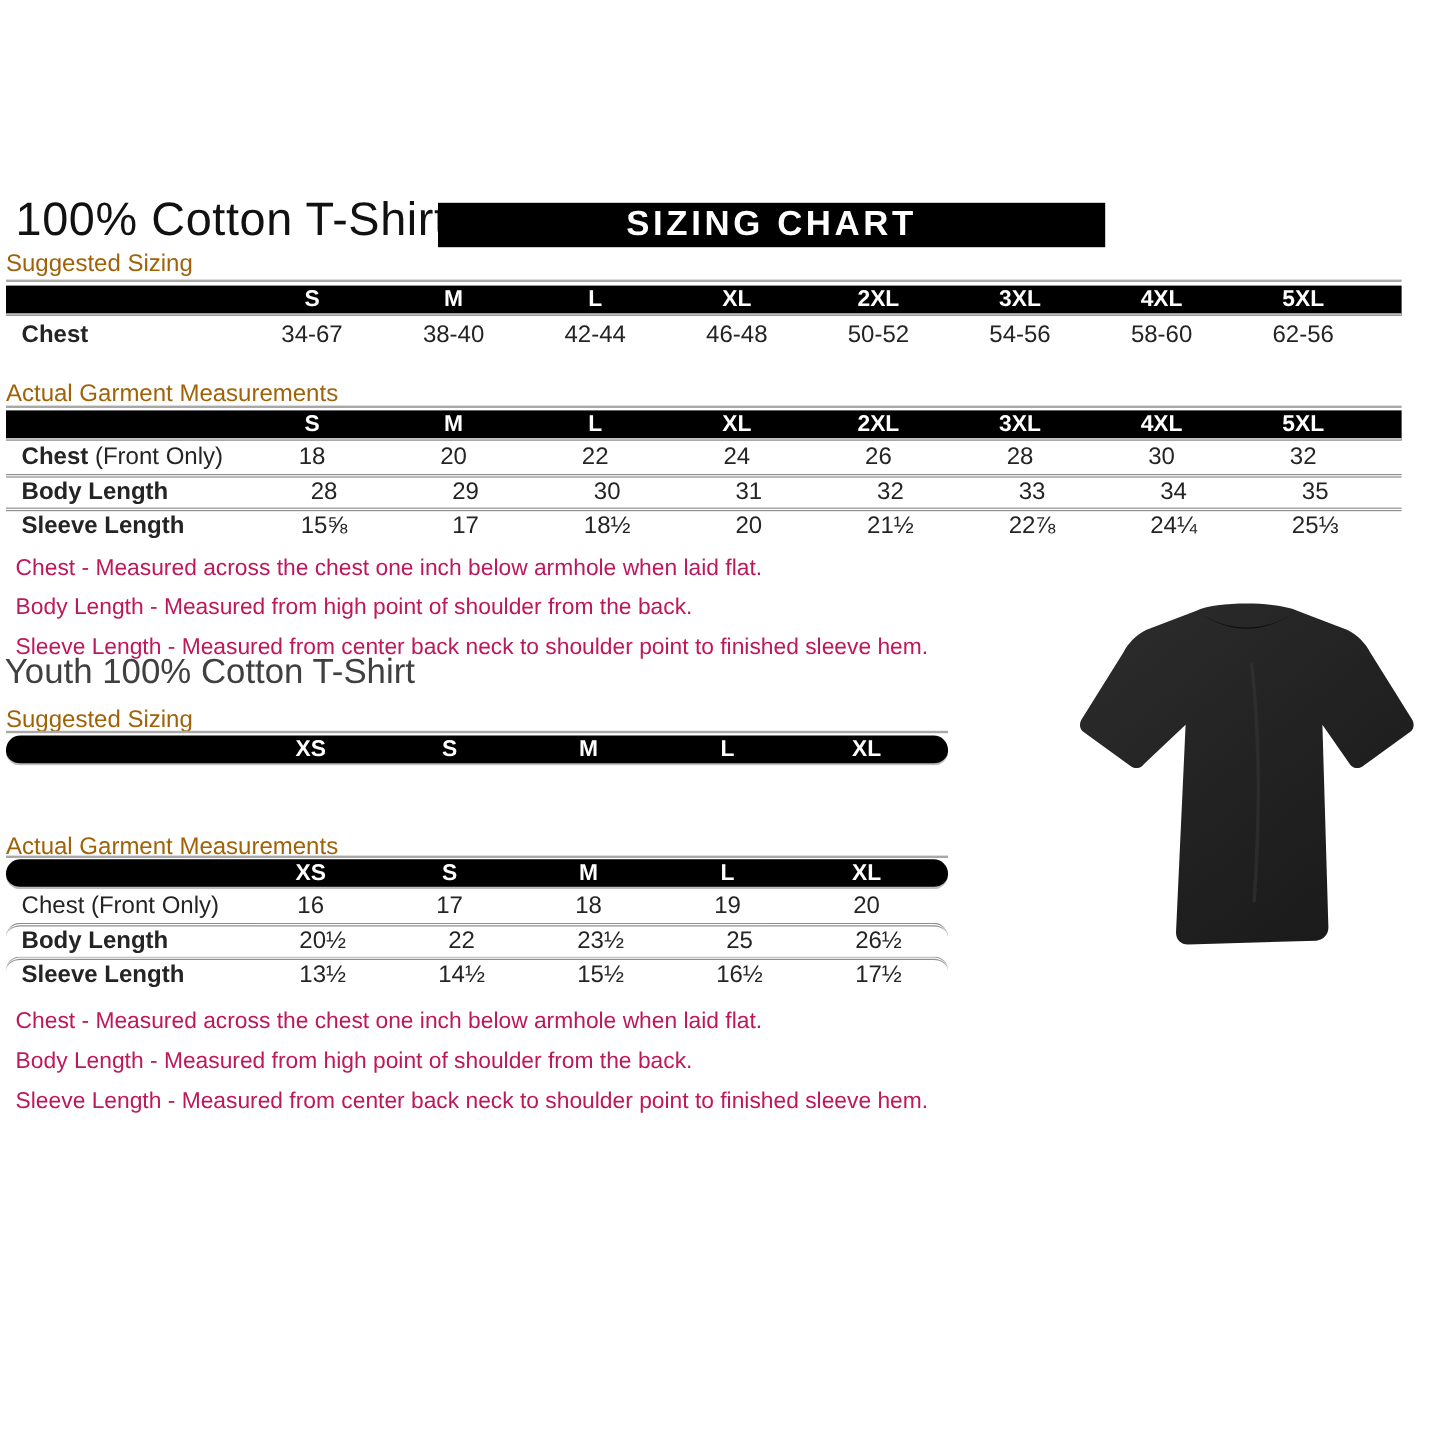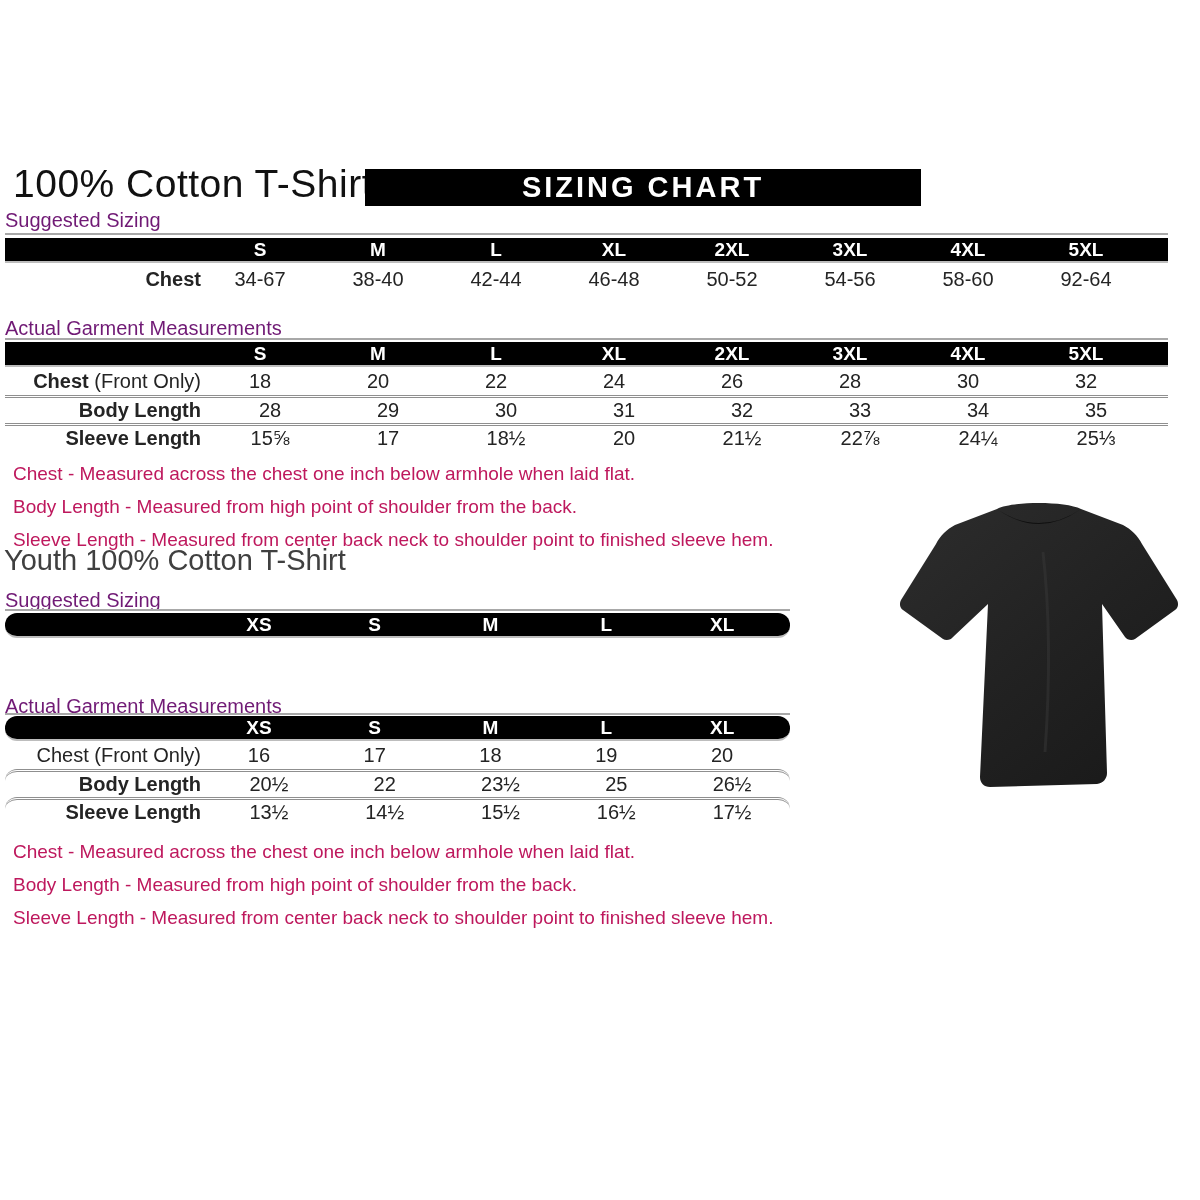--- a/index.html
+++ b/index.html
@@ -20,21 +20,21 @@
     color: #fff;
     text-align: center;
     font-weight: 700;
     font-size: 29px;
     letter-spacing: 3px;
     line-height: 37px;
     height: 37px;
     margin-left: 20px;
   }
 
-  .sec-heading { font-size: 20px; color: #701a75; }
+  .sec-heading { font-size: 20px; color: #a16207; }
 
   .hline { height: 2px; background: #a8a8a8; }
 
   .table { background: #fff; }
   .grid8 { display: grid; grid-template-columns: 196px repeat(8, 1fr); padding-right: 23px; }
   .grid5 { display: grid; grid-template-columns: 196px repeat(5, 1fr); padding-right: 10px; border-radius: 12px; }
   .thead {
     background: #000;
     color: #fff;
     height: 25px;
@@ -42,21 +42,21 @@
     font-weight: 700;
     font-size: 19px;
     border-bottom: 2px solid #bdbdbd;
   }
   .trow { align-items: center; font-size: 20px; color: #242424; }
   .h32 { height: 32px; }
   .h31 { height: 31px; }
   .h28 { height: 28px; }
   .sep { border-top: 3px double #8f8f8f; gap: 20px; }
   .cell { text-align: center; }
-  .label { text-align: right; padding-left: 13px; white-space: nowrap; }
+  .label { text-align: left; padding-left: 13px; white-space: nowrap; }
   .label b { font-weight: 700; }
 
   .notes { }
   .note { font-size: 19px; color: #be185d; margin-bottom: 11px; white-space: nowrap; }
 
   .shirt-wrap { width: 292px; height: 308px; }
 </style>
 </head>
 <body>
 
@@ -84,21 +84,21 @@
   </div>
   <div class="grid8 trow h32">
     <div class="cell label"><b>Chest</b><span></span></div>
     <div class="cell">34-67</div>
     <div class="cell">38-40</div>
     <div class="cell">42-44</div>
     <div class="cell">46-48</div>
     <div class="cell">50-52</div>
     <div class="cell">54-56</div>
     <div class="cell">58-60</div>
-    <div class="cell">92-64</div>
+    <div class="cell">62-56</div>
   </div>
 </div>
 
 <div class="abs sec-heading" style="left:5px; top:317px;">Actual Garment Measurements</div>
 
 <div class="abs hline" style="left:5px; top:338px; width:1163px;"></div>
 
 <div class="abs table" style="left:5px; top:342px; width:1163px;">
   <div class="grid8 thead">
     <div class="cell label"></div>

